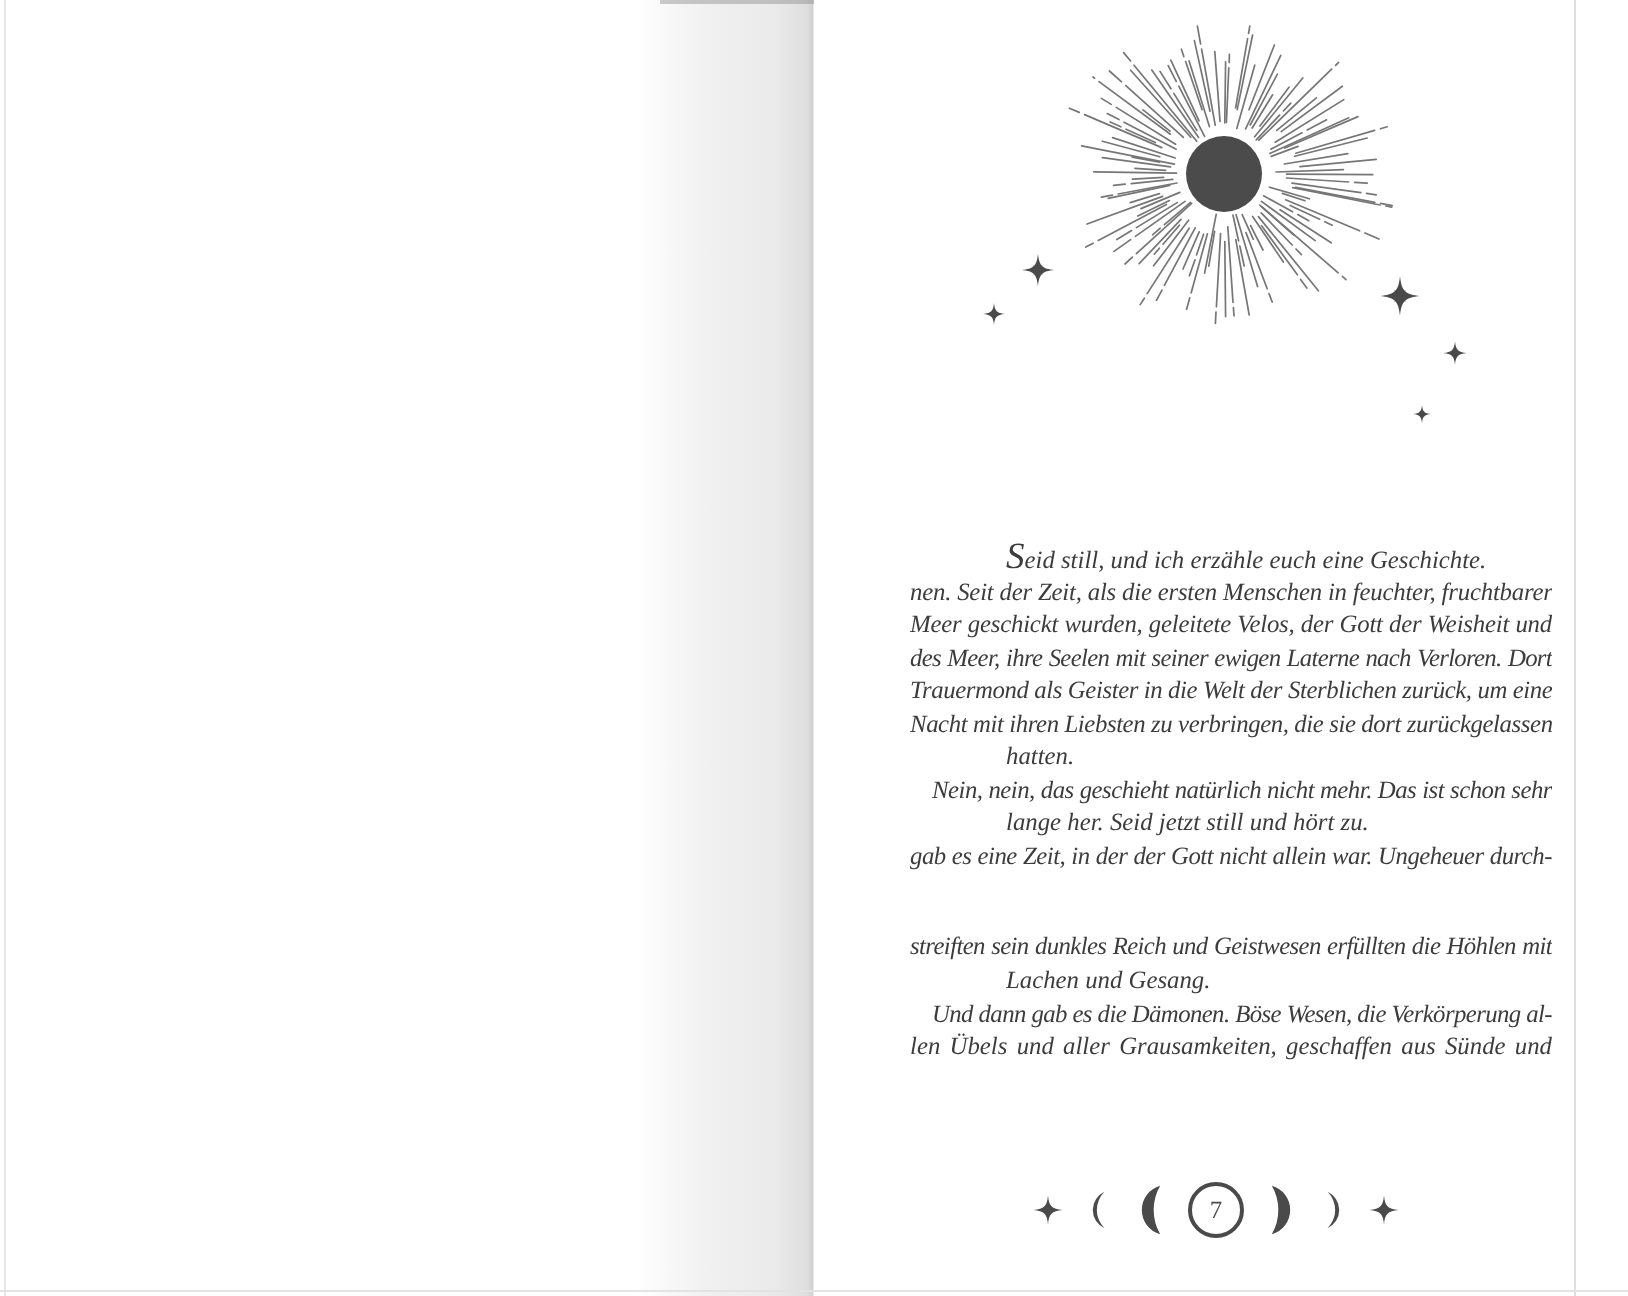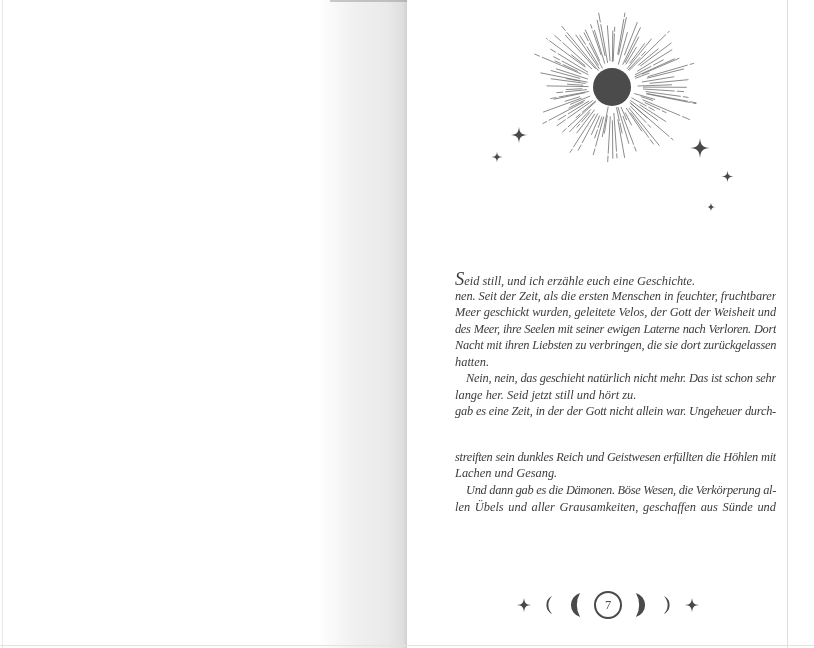--- a/index.html
+++ b/index.html
@@ -43,21 +43,21 @@
   .textblock {
     position:absolute; left:455px; top:271px; width:321px;
     color:#3c3c3c; font-style:italic;
     font-size:12.4px; line-height:16.55px;
   }
   .tline {
     height:16.55px; white-space:nowrap;
     text-align:justify; text-align-last:justify; text-justify:inter-word;
     overflow:hidden;
   }
-  .tline.noj { text-align:center; text-align-last:left; }
+  .tline.noj { text-align:center; text-align-last:left;margin-left:48px; }
   .tline.ind { padding-left:11px; box-sizing:border-box; }
   .lead { font-size:18.5px; }
 
   
   .ornament {
     position:absolute; left:516px; top:590px; height:30px;
     display:flex; align-items:center; gap:12px;
   }
   .folio-circle {
     width:24px; height:24px; border:2px solid #4a4a4a; border-radius:50%;
@@ -224,20 +224,21 @@
       <line x1="114.0" y1="78.0" x2="147.7" y2="76.8"></line>
     </g>
   <circle cx="88" cy="79" r="19" fill="#4b4b4b"></circle>
 </svg>
 
 <div class="textblock" id="textblock">
     <div class="tline noj"><span class="lead">S</span>eid still, und ich erzähle euch eine Geschichte.</div>
     <div class="tline" style="letter-spacing: -0.1px;">nen. Seit der Zeit, als die ersten Menschen in feuchter, fruchtbarer</div>
     <div class="tline" style="letter-spacing: -0.1px;">Meer geschickt wurden, geleitete Velos, der Gott der Weisheit und</div>
     <div class="tline" style="letter-spacing: -0.35px;">des Meer, ihre Seelen mit seiner ewigen Laterne nach Verloren. Dort</div>
+    <div class="tline" style="letter-spacing: -0.2px;">Trauermond als Geister in die Welt der Sterblichen zurück, um eine</div>
     <div class="tline" style="letter-spacing: -0.2px;">Nacht mit ihren Liebsten zu verbringen, die sie dort zurückgelassen</div>
     <div class="tline noj">hatten.</div>
     <div class="tline ind" style="letter-spacing: -0.25px;">Nein, nein, das geschieht natürlich nicht mehr. Das ist schon sehr</div>
     <div class="tline noj">lange her. Seid jetzt still und hört zu.</div>
     <div class="tline" style="letter-spacing: -0.25px;">gab es eine Zeit, in der der Gott nicht allein war. Ungeheuer durch-</div>
     <div class="tline" style="letter-spacing: -0.3px; margin-top: 29px;">streiften sein dunkles Reich und Geistwesen erfüllten die Höhlen mit</div>
     <div class="tline noj">Lachen und Gesang.</div>
     <div class="tline ind" style="letter-spacing: -0.3px;">Und dann gab es die Dämonen. Böse Wesen, die Verkörperung al-</div>
     <div class="tline">len Übels und aller Grausamkeiten, geschaffen aus Sünde und</div>
   </div>

